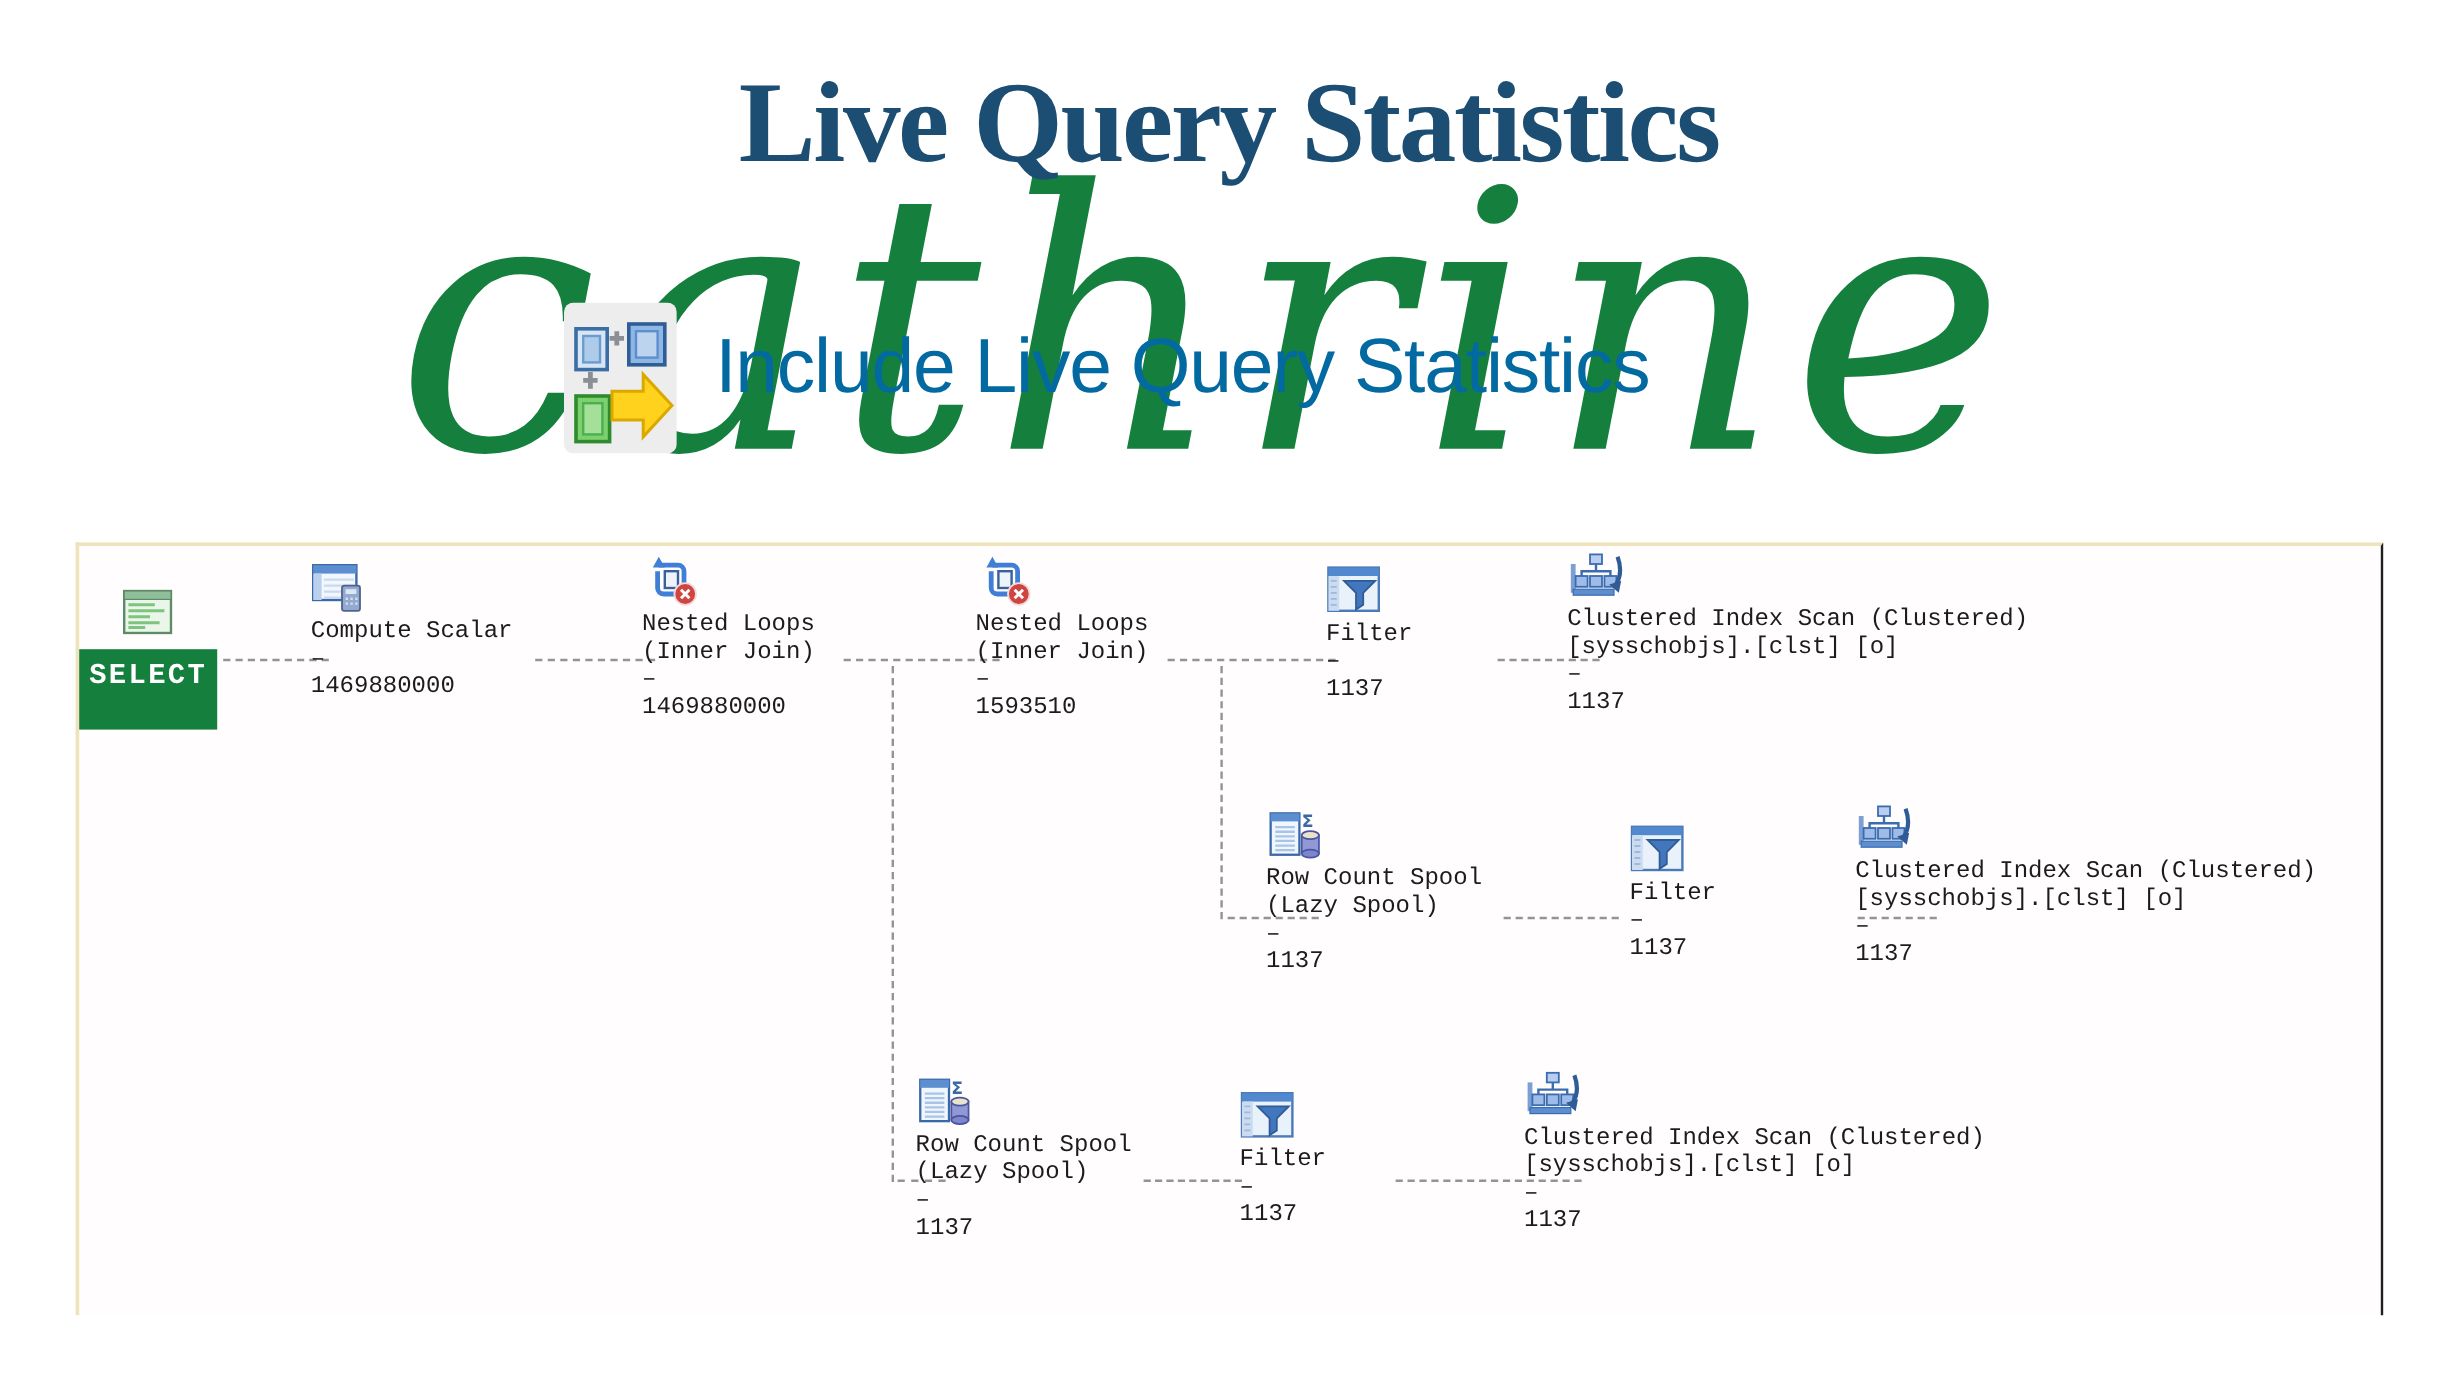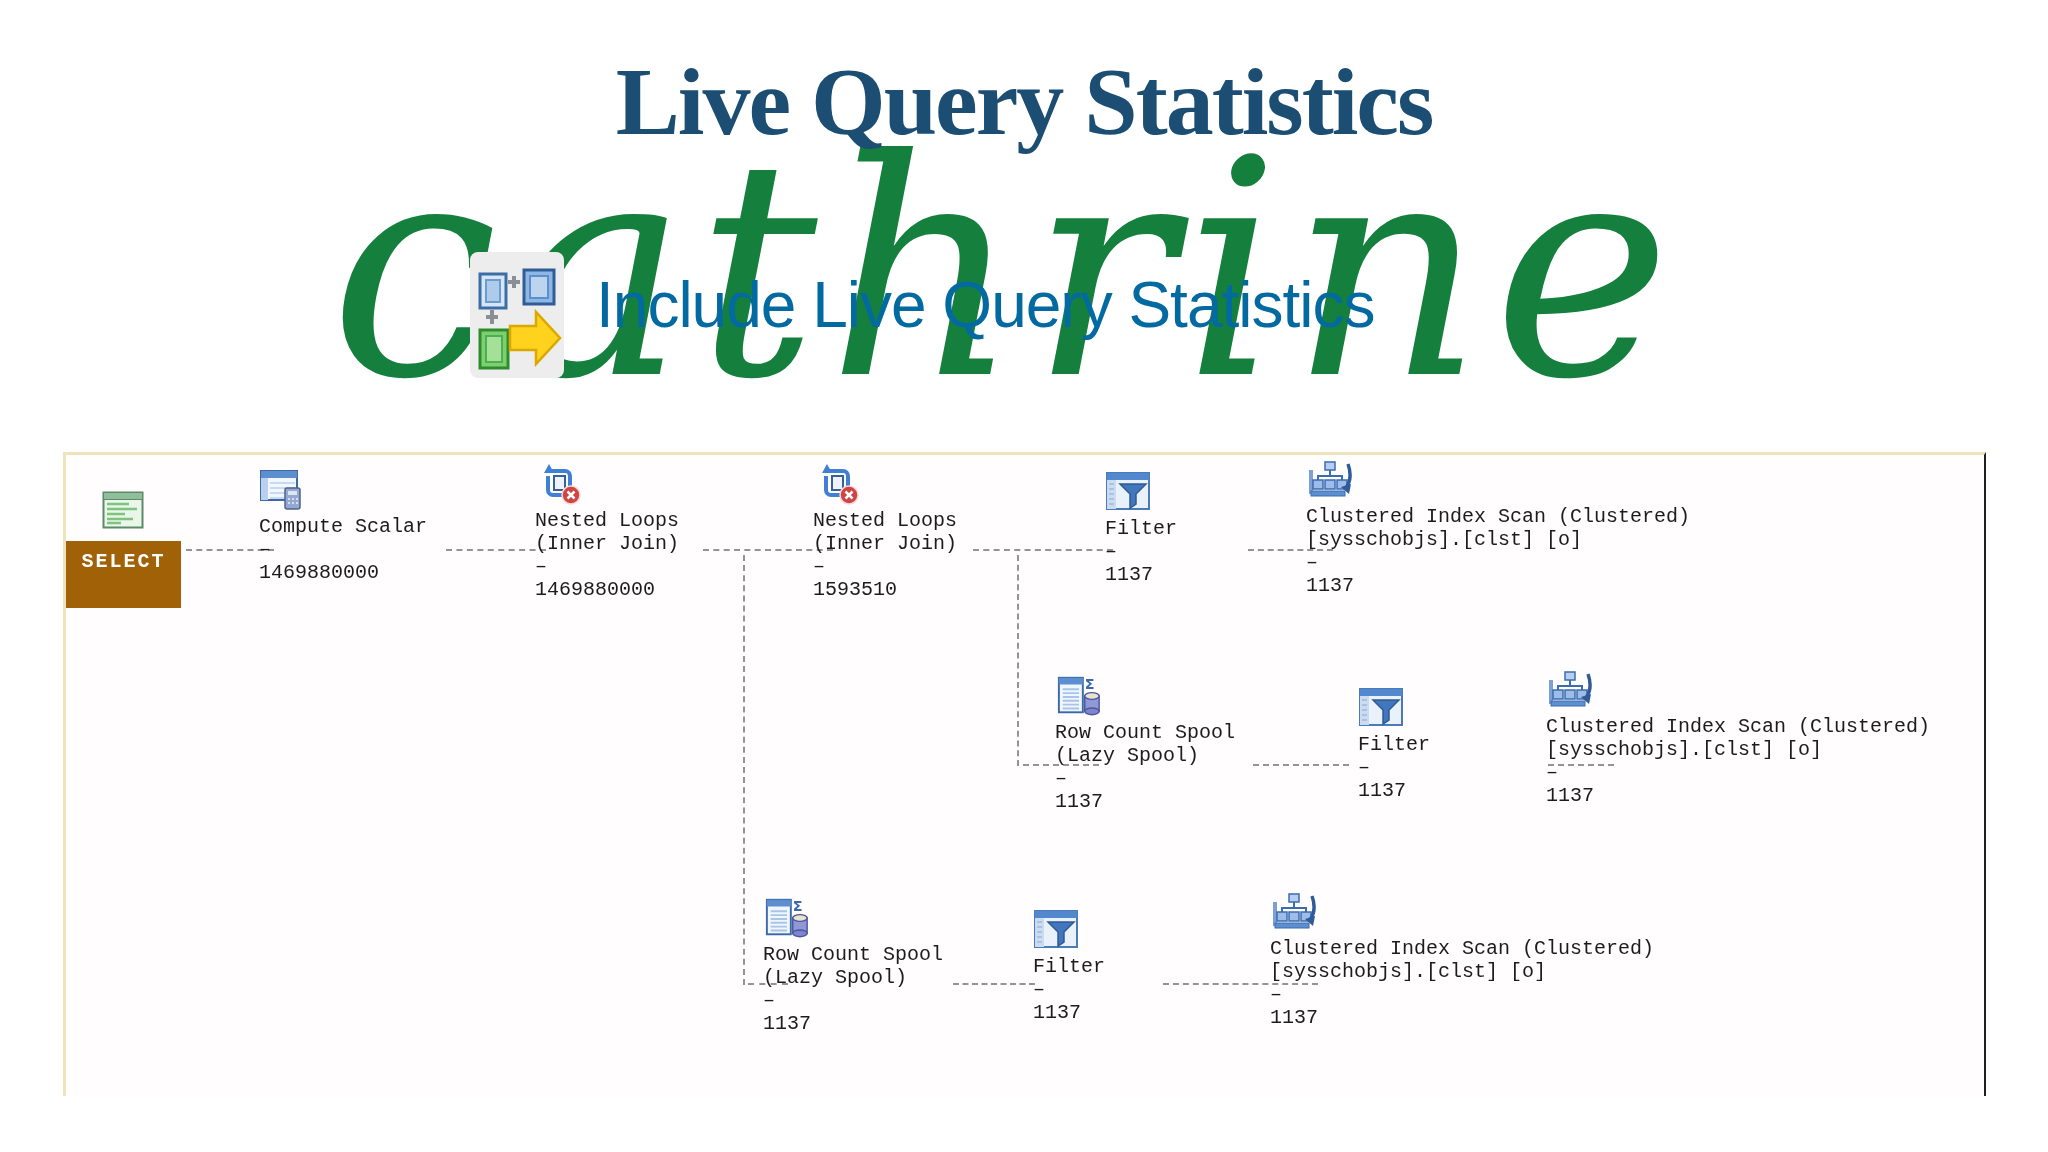--- a/index.html
+++ b/index.html
@@ -38,23 +38,23 @@
   .node{
     position:absolute;text-align:left;
     font-family:"Liberation Mono","DejaVu Sans Mono",monospace;
     font-size:20px;line-height:23px;color:#1c1c1c;white-space:nowrap;
   }
   .nicon{display:block;height:48px;}
   .nicon svg{height:46px;}
   .nline,.ndash,.nvalue{display:block;}
   .select-box{
     position:absolute;left:0;top:86px;width:115px;height:67px;
-    background:#a16207;color:#ffffff;box-sizing:border-box;padding-top:9px;
+    background:#15803d;color:#ffffff;box-sizing:border-box;padding-top:9px;
     font-family:"Liberation Mono","DejaVu Sans Mono",monospace;
-    font-size:20px;font-weight:bold;letter-spacing:2px;text-align:center;
+    font-size:24px;font-weight:bold;letter-spacing:2px;text-align:center;
   }
   .select-icon{position:absolute;left:36px;top:36px;}
   .hseg{position:absolute;height:0;border-top:2px dashed #949494;}
   .vseg{position:absolute;width:0;border-left:2px dashed #949494;}
   .defs{position:absolute;width:0;height:0;overflow:hidden;}
 </style>
 </head>
 <body>
 
 <svg class="defs" aria-hidden="true">

